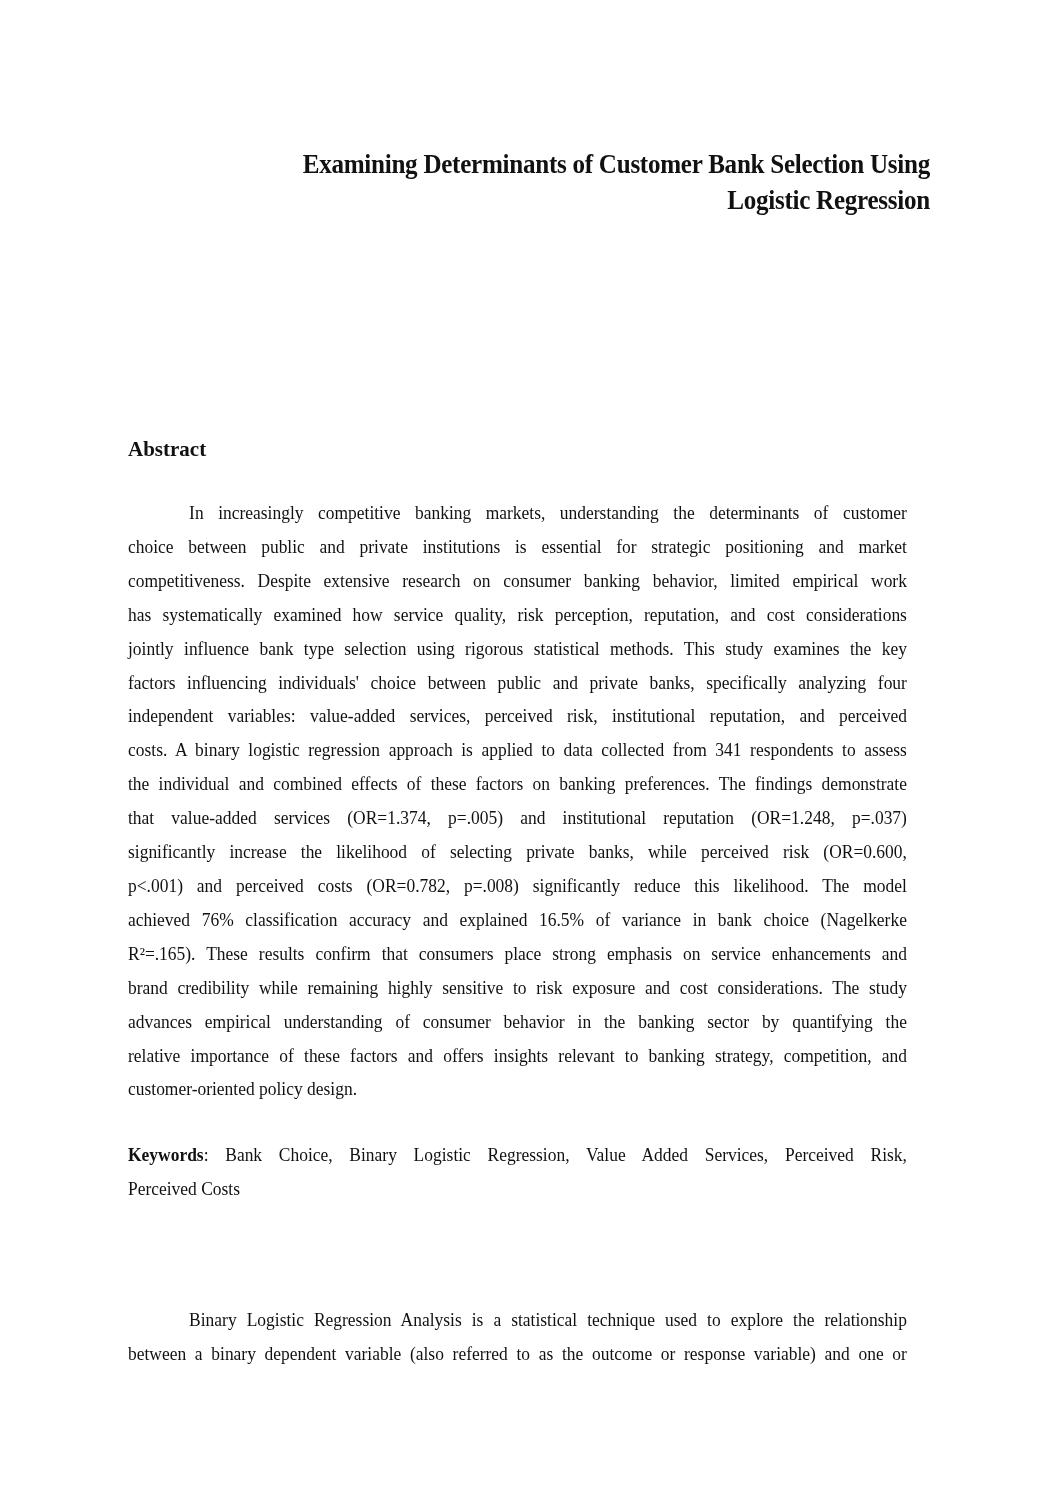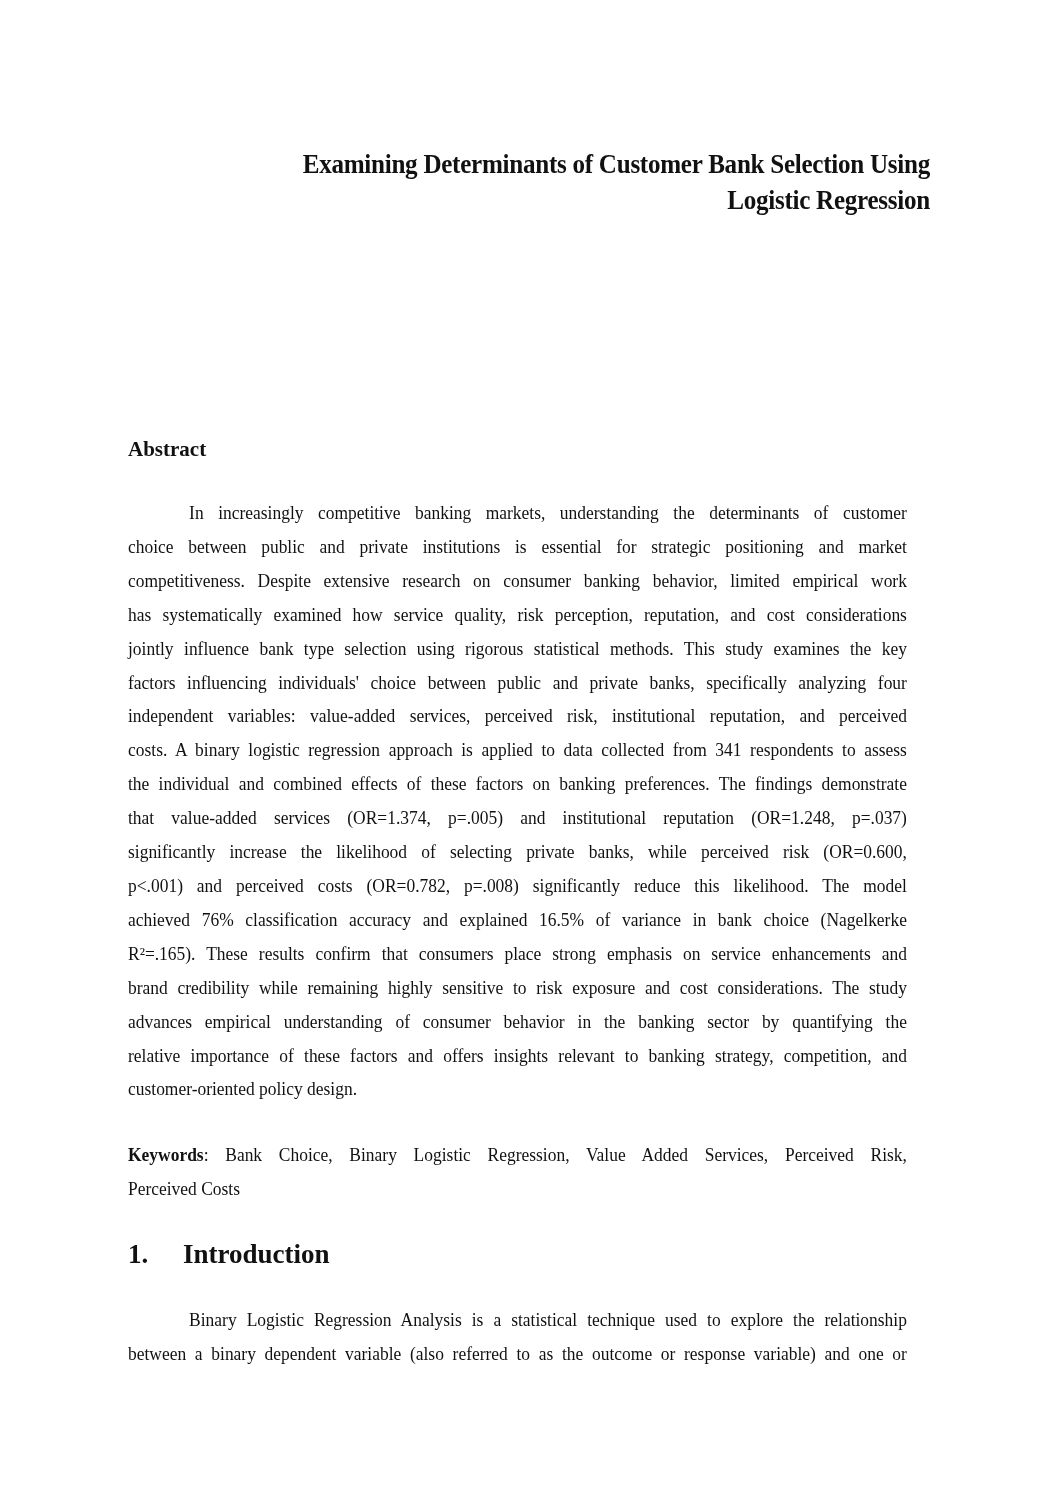--- a/index.html
+++ b/index.html
@@ -67,22 +67,19 @@
     <span class="line">advances empirical understanding of consumer behavior in the banking sector by quantifying the</span>
     <span class="line">relative importance of these factors and offers insights relevant to banking strategy, competition, and</span>
     <span class="line last">customer-oriented policy design.</span>
   </div>
 
   <div class="para keywords">
     <span class="line"><span class="kw-label">Keywords</span><span>: Bank Choice, Binary Logistic Regression, Value Added  Services, Perceived Risk,</span></span>
     <span class="line last">Perceived Costs</span>
   </div>
 
-  <h2 class="h-intro">
-    <span class="num">1.</span><span>Introduction</span>
-  </h2>
 
   <div class="para intro-body">
     <span class="line indent">Binary Logistic Regression Analysis is a statistical technique used to explore the relationship</span>
     <span class="line">between a binary dependent variable (also referred to as the outcome or response variable) and one or</span>
   </div>
 
 </div>
 
 </body></html>

